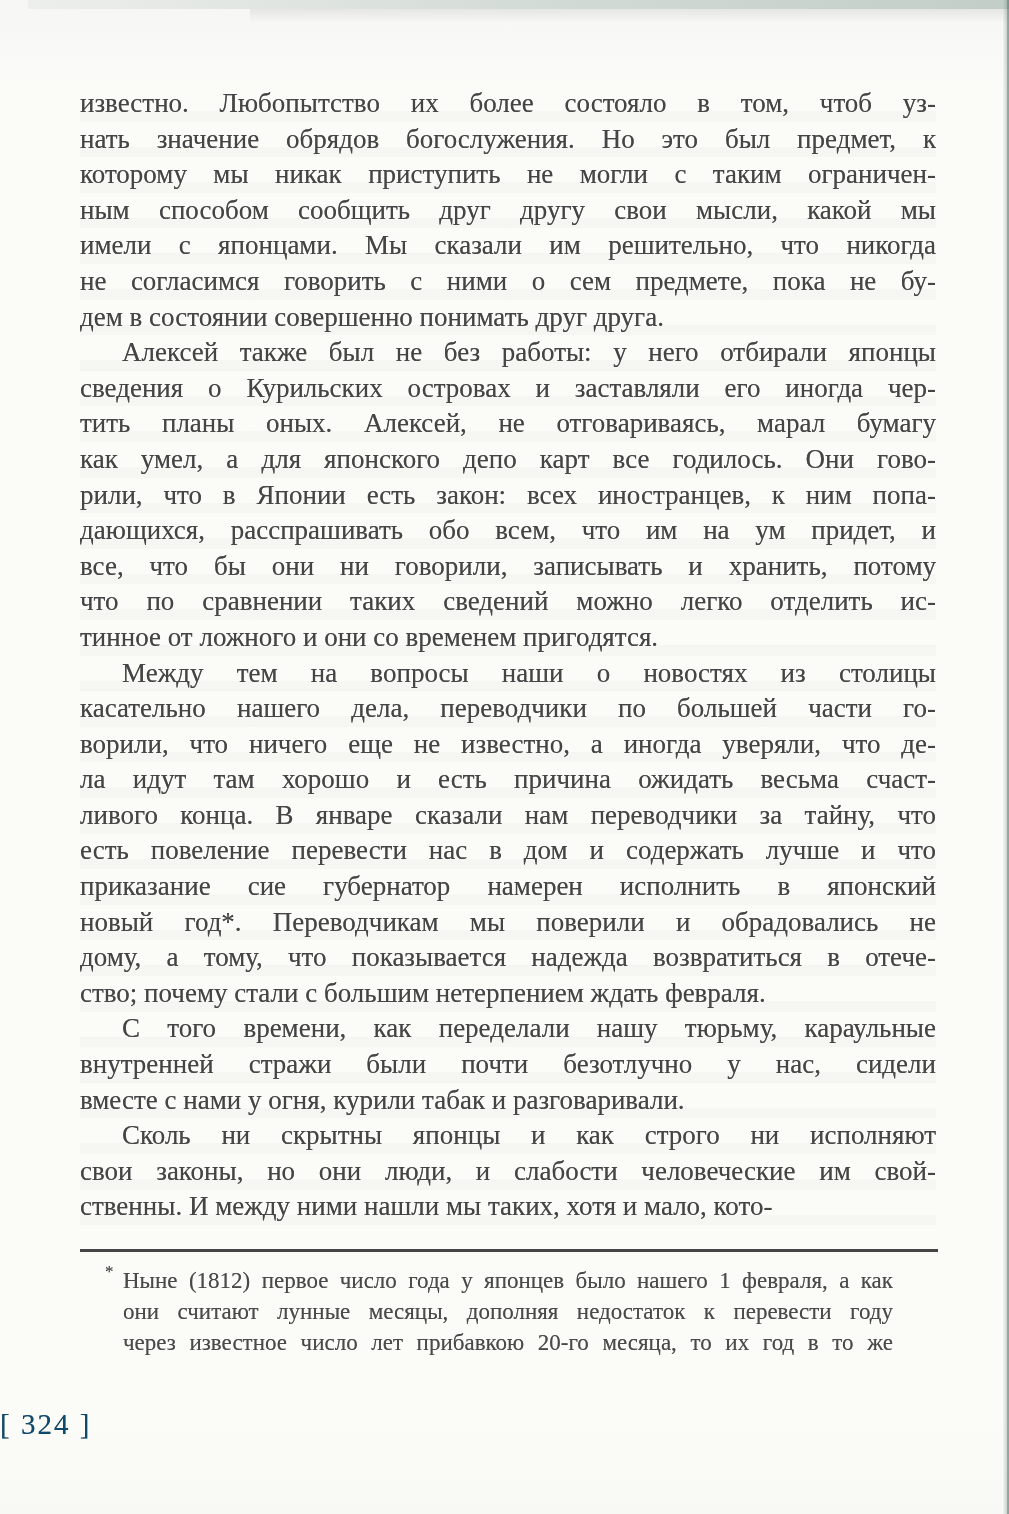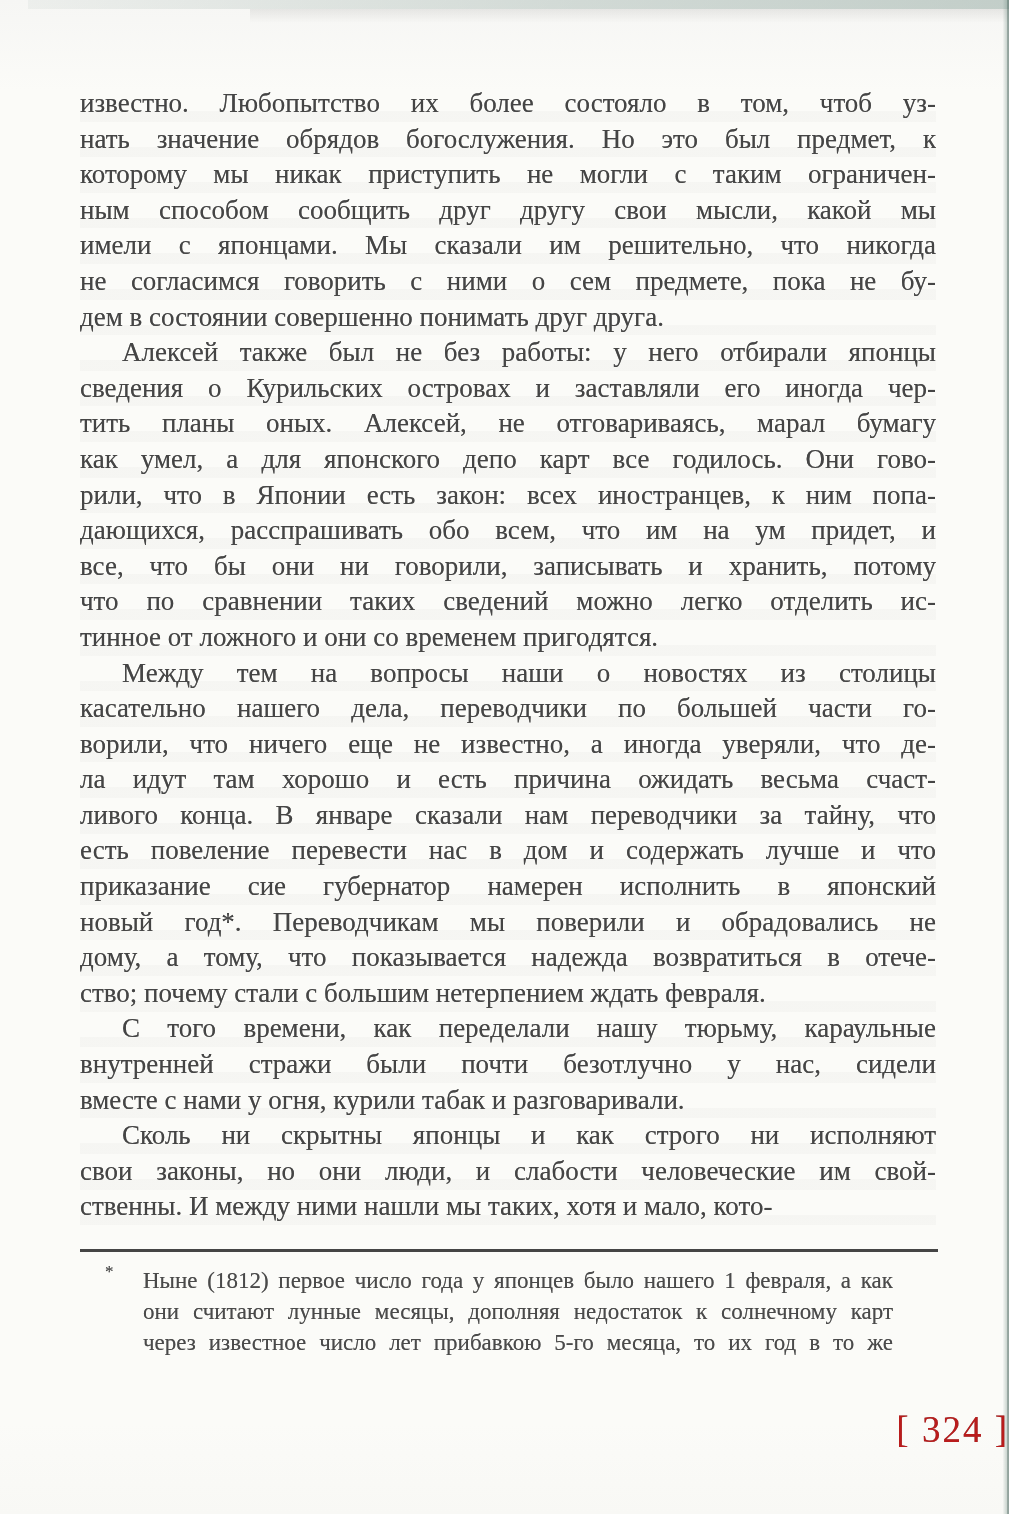--- a/index.html
+++ b/index.html
@@ -93,33 +93,32 @@
     left: -18px;
     top: -3px;
     font-size: 17px;
   }
   .fline {
     height: 31px;
     line-height: 31px;
     text-align: justify;
     text-align-last: justify;
     overflow: hidden;
-    margin-left: 20px;
   }
   .fline.last { text-align-last: left; }
 
   .page-number {
     position: absolute;
     top: 1408px;
     left: 0;
     width: 100%;
-    text-align: right;
-    font-size: 37px;
+    text-align: left;
+    font-size: 29px;
     letter-spacing: 2px;
-    color: #b91c1c;
+    color: #0c4a6e;
     text-shadow: 0 0 0.6px rgba(80,80,80,0.6);
   }
 </style>
 </head>
 <body>
 
 <div>
 
   <div class="scan-top"></div>
   <div class="scan-top-shadow"></div>
@@ -169,21 +168,21 @@
         <div class="line last">ственны. И между ними нашли мы таких, хотя и мало, кото-</div>
       </div>
     </div>
 
   <div class="footnote">
     <hr class="footnote-rule">
     <div class="footnote-body">
       <span class="footnote-marker">*</span>
       <div>
           <div class="fline">Ныне (1812) первое число года у японцев было нашего 1 февраля, а как</div>
-          <div class="fline">они считают лунные месяцы, дополняя недостаток к солнечному карт</div>
-          <div class="fline">через известное число лет прибавкою 5-го месяца, то их год в то же</div>
+          <div class="fline">они считают лунные месяцы, дополняя недостаток к перевести году</div>
+          <div class="fline">через известное число лет прибавкою 20-го месяца, то их год в то же</div>
         </div>
     </div>
   </div>
 
   <div class="page-number">[ 324 ]</div>
 
 </div>
 
 </body></html>

